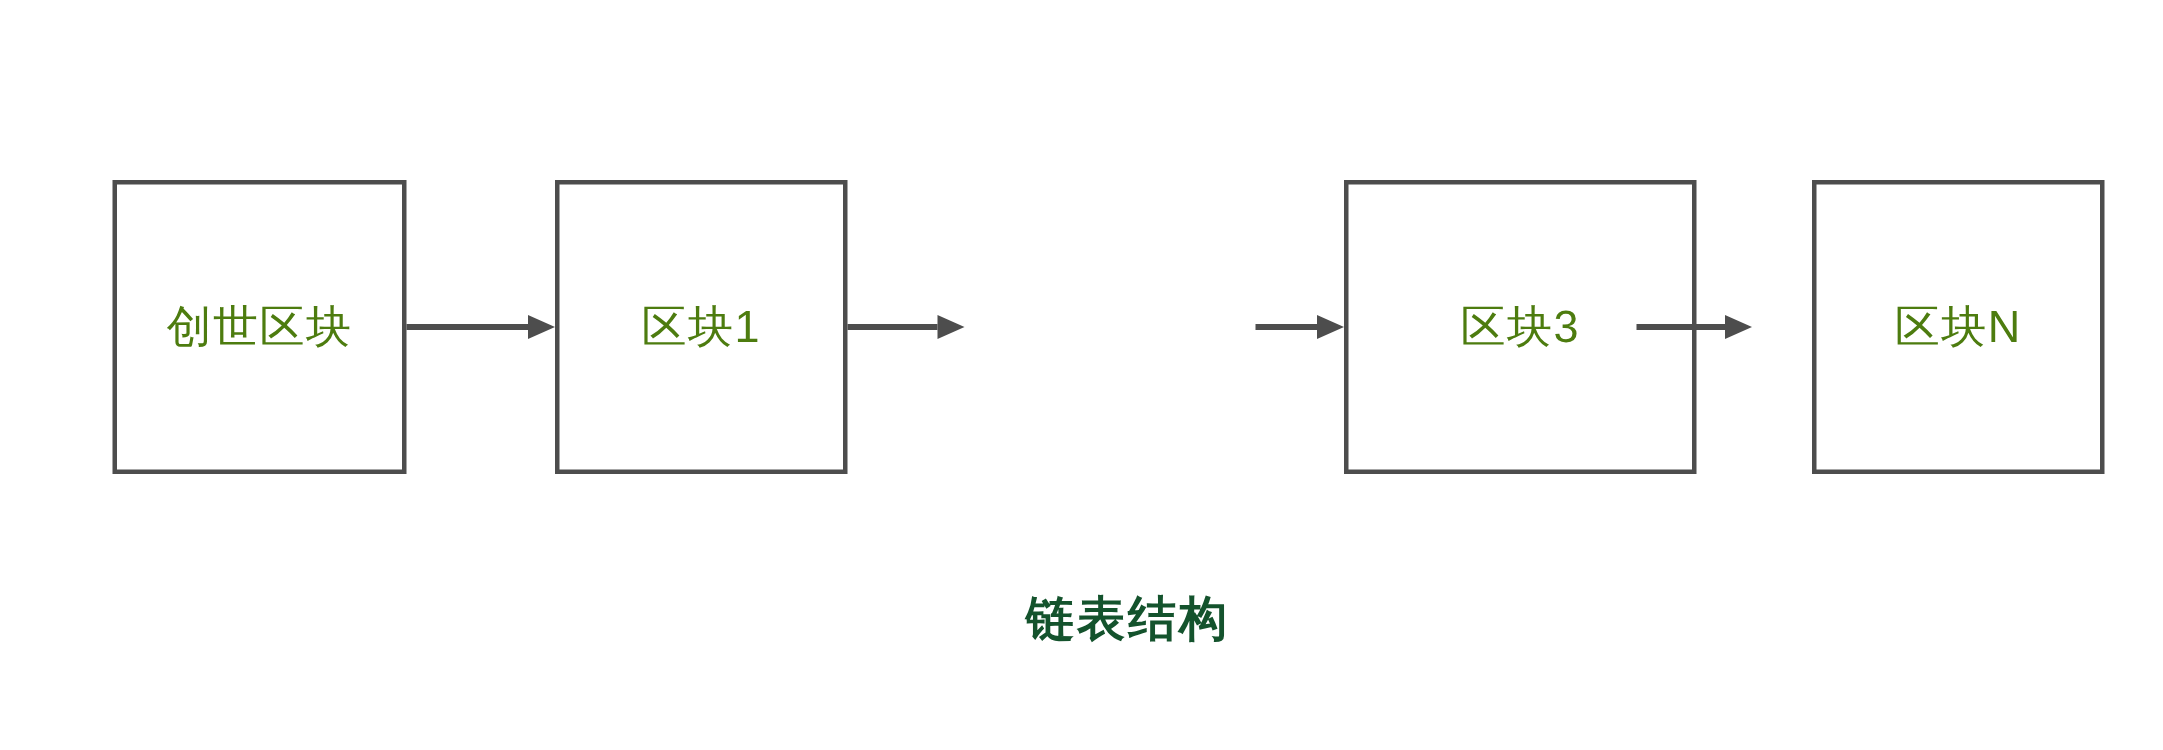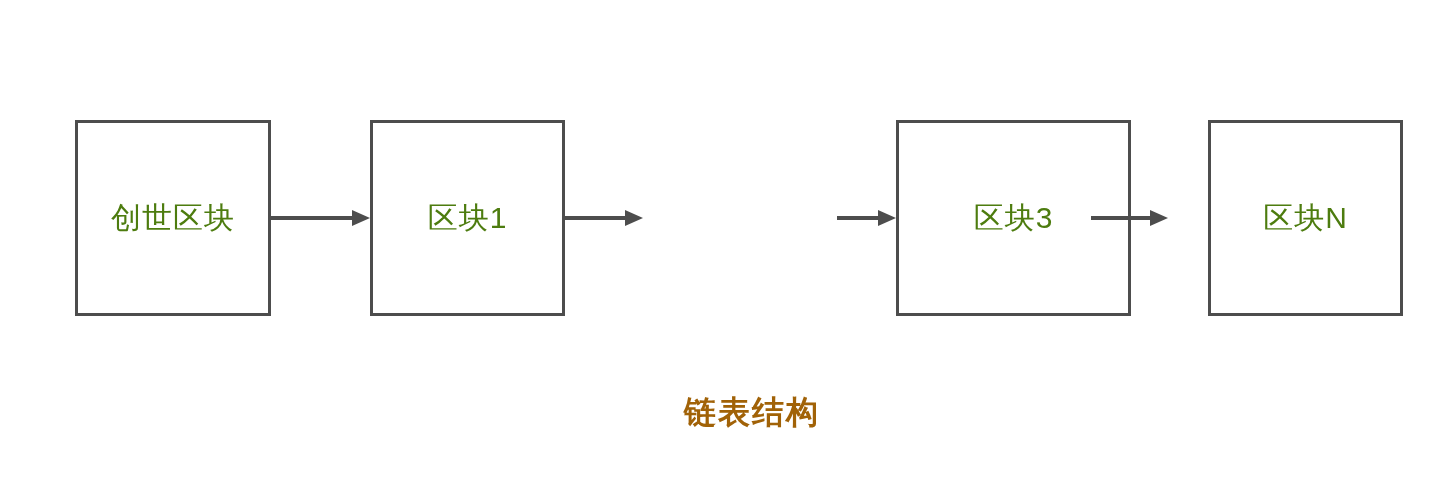--- a/index.html
+++ b/index.html
@@ -53,21 +53,21 @@
     border-left: 18px solid #4d4d4d;
   }
   .caption {
     position: absolute;
     left: 752px;
     top: 391px;
     transform: translateX(-50%);
     font-size: 32px;
     font-weight: bold;
     letter-spacing: 2px;
-    color: #a16207;
+    color: #14532d;
     white-space: nowrap;
   }
   
   .n0 { left: 75px;   width: 196px; }
   .n1 { left: 370px;  width: 195px; }
   .n2 { left: 643px;  width: 194px; }
   .n3 { left: 896px;  width: 235px; }
   .n4 { left: 1208px; width: 195px; }
   
   .a0 { left: 271px;  width: 99px; }

